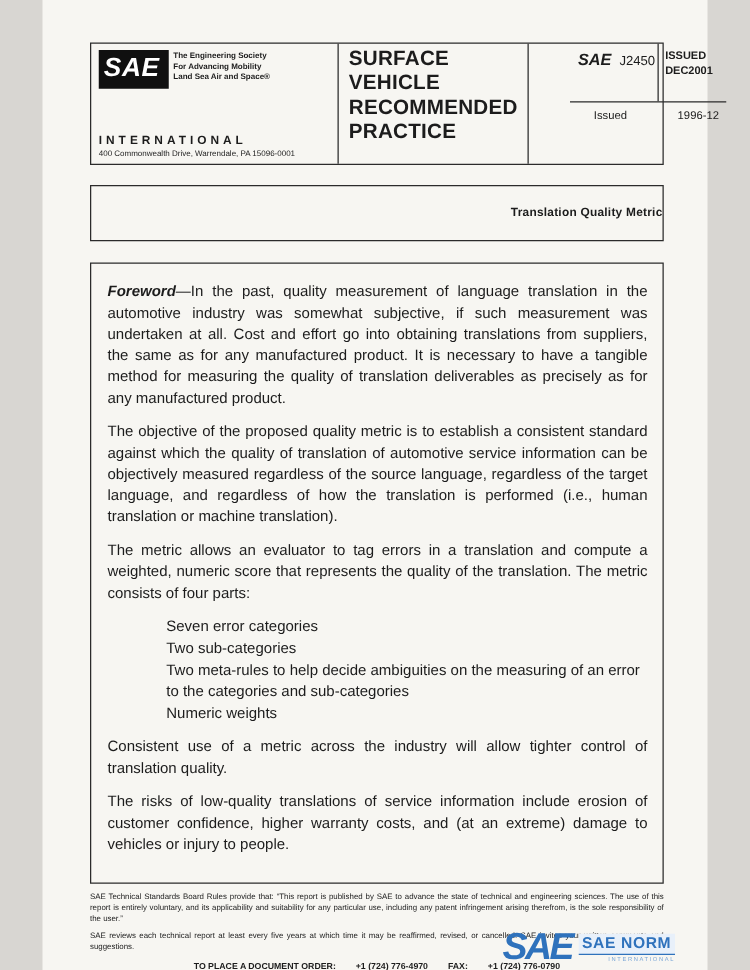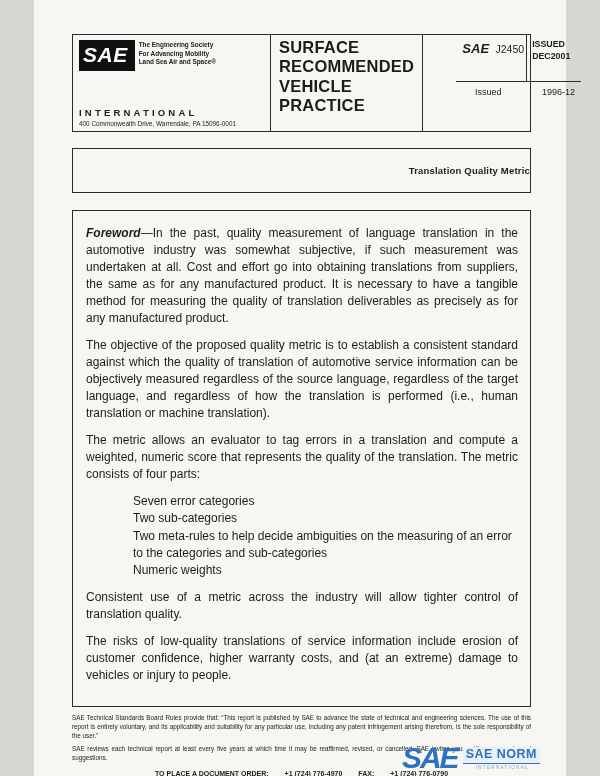--- a/index.html
+++ b/index.html
@@ -63,21 +63,21 @@
   .order-line { margin-top: 8px; text-align: center; font-size: 7px; font-weight: bold; }
   .order-line .seg { margin: 0 7px; }
   .web-line { text-align: center; font-size: 7px; font-weight: bold; margin-top: 3px; }
   .web-line .seg { margin: 0 4px; }
   .foot-bottom { margin-top: 9px; display: flex; justify-content: space-between; align-items: flex-start; }
   .copyright { font-size: 6.3px; line-height: 1.6; }
   .printed { font-size: 6.3px; text-align: right; padding-right: 2px; }
 
   .norm-logo { position: absolute; right: 26px; bottom: 6px; display: flex; align-items: flex-end; gap: 5px; }
   .norm-mark { color: #2f72bc; font-style: italic; font-weight: bold; font-size: 30px; line-height: .85; letter-spacing: -2px; }
-  .norm-right { display: flex; flex-direction: column; align-items: center; }
+  .norm-right { display: flex; flex-direction: column; align-items: flex-end; }
   .norm-name {
     color: #2f72bc; font-weight: bold; font-size: 12.5px; line-height: 1.1;
     background: #e8f0fa; border-bottom: 1.5px solid #2f72bc; padding: 1px 3px;
     letter-spacing: .5px;
   }
   .norm-sub { color: #7aa6d6; font-size: 4.6px; letter-spacing: 1.3px; margin-top: 1px; padding-left: 2px; }
 </style>
 </head>
 <body>
 
@@ -95,22 +95,22 @@
       </div>
       <div>
         <div class="intl">INTERNATIONAL</div>
         <div class="addr">400 Commonwealth Drive, Warrendale, PA 15096-0001</div>
       </div>
     </div>
 
     <div class="hdr-center">
       <div class="doc-type">
         <div>SURFACE</div>
+        <div>VEHICLE</div>
         <div>RECOMMENDED</div>
-        <div>VEHICLE</div>
         <div>PRACTICE</div>
       </div>
     </div>
 
     <div class="hdr-right">
       <div class="hr-top">
         <div class="doc-code">
           <span class="doc-brand">SAE</span>
           <span class="doc-num">J2450</span>
         </div>

